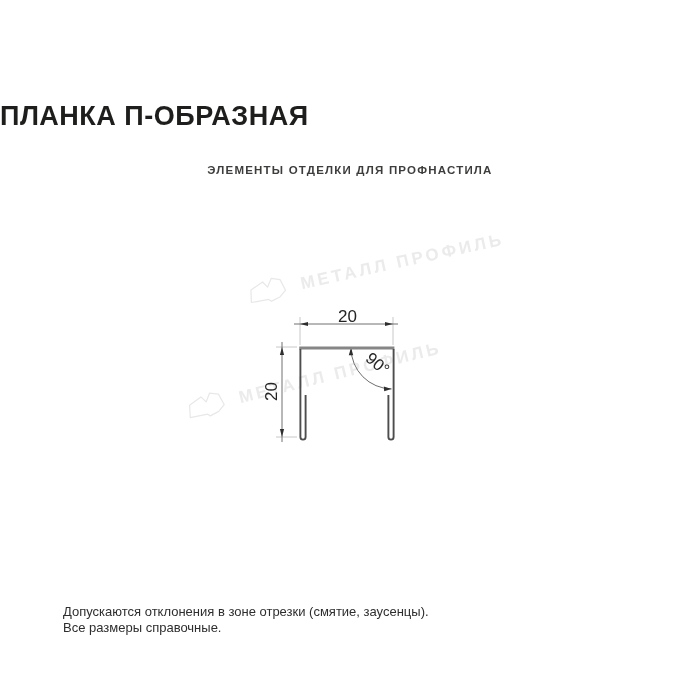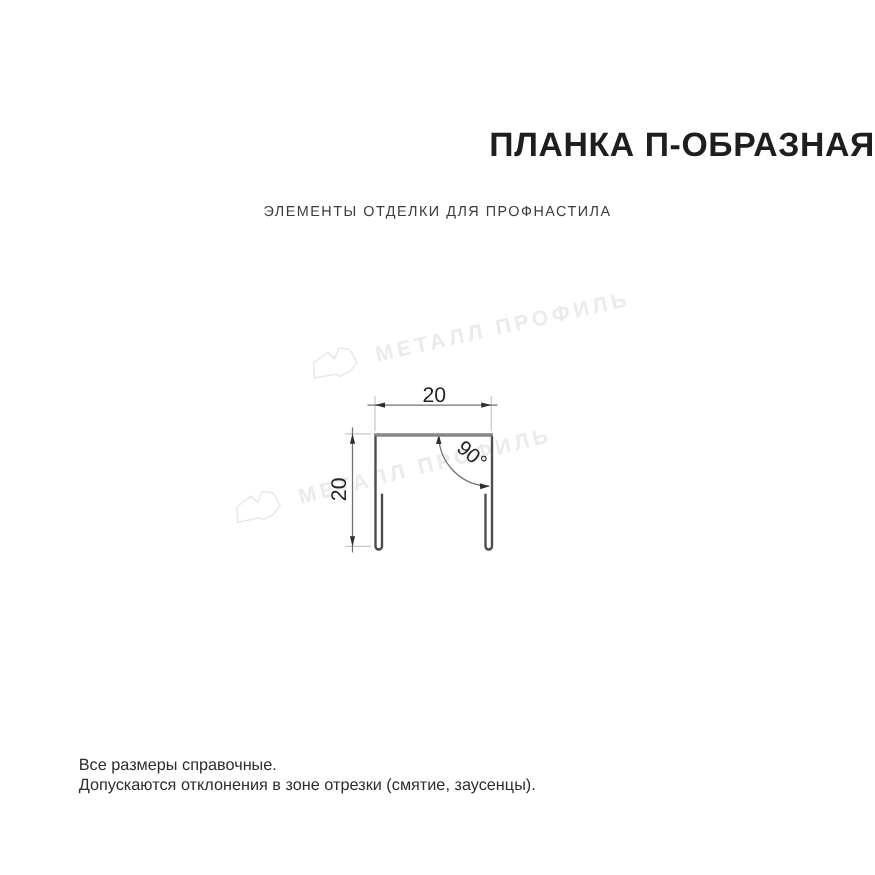--- a/index.html
+++ b/index.html
@@ -1,21 +1,21 @@
 <!DOCTYPE html>
 <html><head>
 <meta charset="utf-8">
 <style>
   html,body{margin:0;padding:0;background:#fff;}
   .page{position:relative;width:700px;height:700px;background:#ffffff;overflow:hidden;
         font-family:"Liberation Sans",sans-serif;}
-  .title-block{position:absolute;top:103px;left:0;width:700px;text-align:right;
+  .title-block{position:absolute;top:103px;left:0;width:700px;text-align:left;
         color:#1e1e1c;font-weight:700;font-size:27px;line-height:26px;letter-spacing:0.5px;}
   .subtitle{position:absolute;top:164px;left:0;width:700px;text-align:center;
-        color:#3d3d3c;font-weight:400;font-size:11.5px;letter-spacing:1.2px;}
+        color:#3d3d3c;font-weight:700;font-size:11.5px;letter-spacing:1.2px;}
   .watermark{position:absolute;display:flex;align-items:center;gap:10px;white-space:nowrap;
         pointer-events:none;}
   .watermark .wm-text{color:#ebebeb;font-weight:700;font-size:17px;letter-spacing:3.2px;}
   .wm1{left:243px;top:250px;transform:rotate(-12.5deg);transform-origin:center;}
   .wm2{left:181px;top:362px;transform:rotate(-14deg);transform-origin:center;}
   .drawing{position:absolute;left:250px;top:290px;}
   .footer{position:absolute;left:63px;top:604px;color:#2e2e2e;font-size:13px;line-height:15.5px;}
   svg text{font-family:"Liberation Sans",sans-serif;}
 </style>
 </head>
@@ -75,17 +75,17 @@
       <path d="M50.4,59 L50.4,147 A2.6,2.6 0 0 0 55.6,147 L55.6,105" fill="none" stroke="#4d4d4d" stroke-width="1.9"></path>
       <path d="M143.6,59 L143.6,147 A2.6,2.6 0 0 1 138.4,147 L138.4,105" fill="none" stroke="#4d4d4d" stroke-width="1.9"></path>
     </g>
 
     <text x="97.5" y="31.5" text-anchor="middle" font-size="17" fill="#242424">20</text>
     <text transform="translate(27,101.5) rotate(-90)" text-anchor="middle" font-size="17" fill="#242424">20</text>
     <text transform="translate(124,78) rotate(40)" text-anchor="middle" font-size="16.5" fill="#242424">90°</text>
   </svg>
 
   <div class="footer">
+    <div>Допускаются отклонения в зоне отрезки (смятие, заусенцы).</div>
     <div>Все размеры справочные.</div>
-    <div>Допускаются отклонения в зоне отрезки (смятие, заусенцы).</div>
   </div>
 
 </div>
 
 </body></html>

